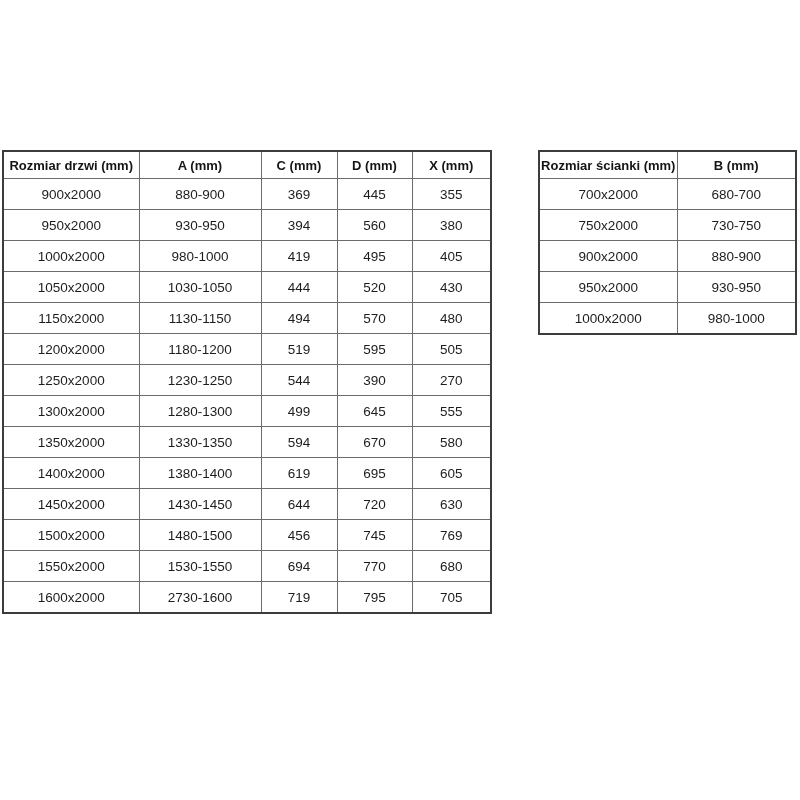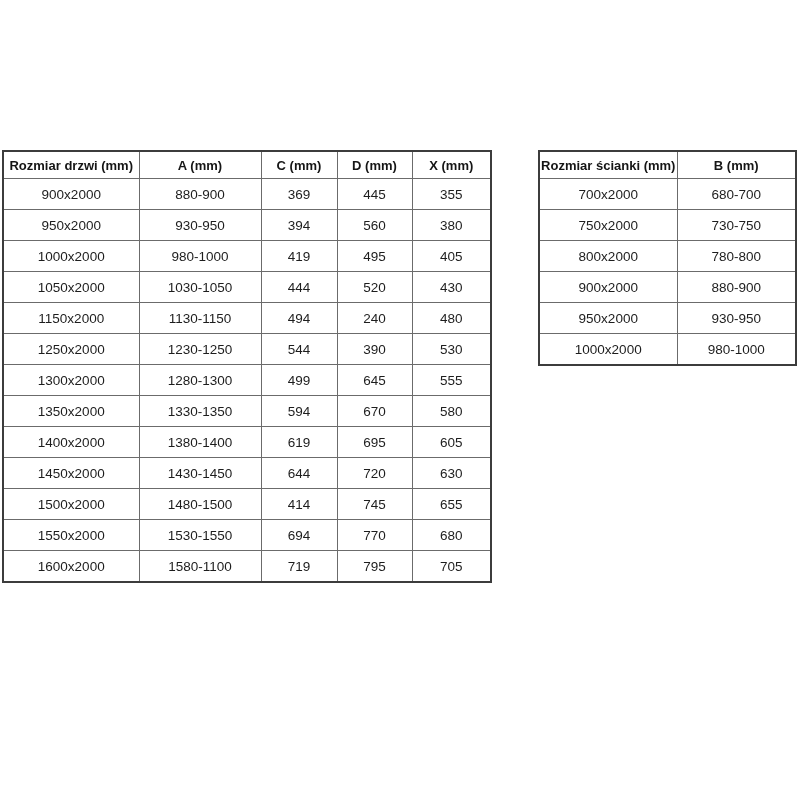--- a/index.html
+++ b/index.html
@@ -115,29 +115,36 @@
           <td>1050x2000</td>
           <td>1030-1050</td>
           <td>444</td>
           <td>520</td>
           <td>430</td>
         </tr>
         <tr>
           <td>1150x2000</td>
           <td>1130-1150</td>
           <td>494</td>
-          <td>240</td>
+          <td>570</td>
           <td>480</td>
+        </tr>
+        <tr>
+          <td>1200x2000</td>
+          <td>1180-1200</td>
+          <td>519</td>
+          <td>595</td>
+          <td>505</td>
         </tr>
         <tr>
           <td>1250x2000</td>
           <td>1230-1250</td>
           <td>544</td>
           <td>390</td>
-          <td>530</td>
+          <td>270</td>
         </tr>
         <tr>
           <td>1300x2000</td>
           <td>1280-1300</td>
           <td>499</td>
           <td>645</td>
           <td>555</td>
         </tr>
         <tr>
           <td>1350x2000</td>
@@ -156,34 +163,34 @@
         <tr>
           <td>1450x2000</td>
           <td>1430-1450</td>
           <td>644</td>
           <td>720</td>
           <td>630</td>
         </tr>
         <tr>
           <td>1500x2000</td>
           <td>1480-1500</td>
-          <td>414</td>
+          <td>456</td>
           <td>745</td>
-          <td>655</td>
+          <td>769</td>
         </tr>
         <tr>
           <td>1550x2000</td>
           <td>1530-1550</td>
           <td>694</td>
           <td>770</td>
           <td>680</td>
         </tr>
         <tr>
           <td>1600x2000</td>
-          <td>1580-1100</td>
+          <td>2730-1600</td>
           <td>719</td>
           <td>795</td>
           <td>705</td>
         </tr>
       </tbody>
   </table>
 
   <table id="walls-table" class="spec-table">
     <colgroup>
         <col>
@@ -198,24 +205,20 @@
     <tbody>
         <tr>
           <td>700x2000</td>
           <td>680-700</td>
         </tr>
         <tr>
           <td>750x2000</td>
           <td>730-750</td>
         </tr>
         <tr>
-          <td>800x2000</td>
-          <td>780-800</td>
-        </tr>
-        <tr>
           <td>900x2000</td>
           <td>880-900</td>
         </tr>
         <tr>
           <td>950x2000</td>
           <td>930-950</td>
         </tr>
         <tr>
           <td>1000x2000</td>
           <td>980-1000</td>

